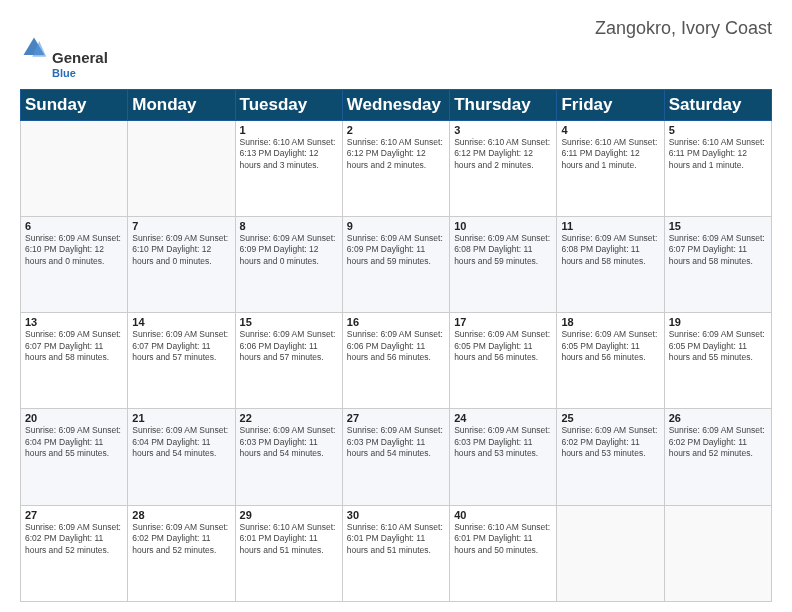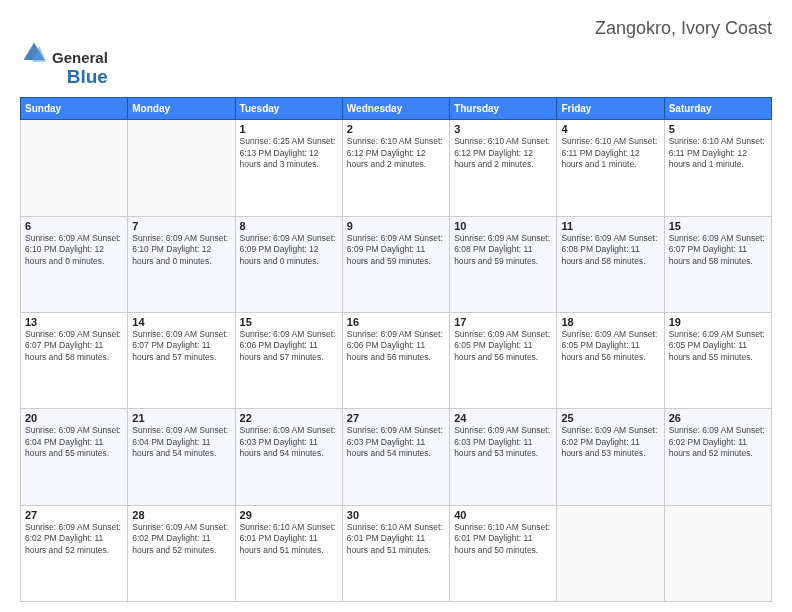--- a/index.html
+++ b/index.html
@@ -32,24 +32,23 @@
       flex-direction: column;
       line-height: 1.1;
     }
     .logo-general {
       font-size: 15px;
       font-weight: bold;
       color: #333;
       margin-top: 32px;
     }
     .logo-blue {
-      font-size: 19px;
+      font-size: 11px;
       font-weight: bold;
       color: #2a6db5;
-      text-align: right;
     }
     .logo-icon {
       width: 28px;
       height: 28px;
       margin-right: 4px;
     }
     .title-block {
       text-align: right;
     }
     .month-title {
@@ -61,23 +60,23 @@
     .location {
       font-size: 18px;
       color: #555;
     }
     .calendar {
       width: 100%;
       border-collapse: collapse;
       flex: 1;
     }
     .calendar th {
-      background-color: #3b82f6;
+      background-color: #0c4a6e;
       color: #fff;
-      font-size: 10px;
+      font-size: 17px;
       font-weight: bold;
       padding: 5px 4px;
       text-align: left;
       border: 1px solid #1a5a9a;
     }
     .calendar td {
       border: 1px solid #ccc;
       vertical-align: top;
       padding: 3px 4px;
       font-size: 9px;
@@ -138,21 +137,21 @@
         <th>Friday</th>
         <th>Saturday</th>
       </tr>
     </thead>
     <tbody id="calendar-body">
     <tr>
           <td class="empty-cell"></td>
           <td class="empty-cell"></td>
           <td>
             <span class="day-num">1</span>
-            <div class="cell-info">Sunrise: 6:25 AM
+            <div class="cell-info">Sunrise: 6:10 AM
 Sunset: 6:13 PM
 Daylight: 12 hours
 and 3 minutes.</div>
           </td>
           <td>
             <span class="day-num">2</span>
             <div class="cell-info">Sunrise: 6:10 AM
 Sunset: 6:12 PM
 Daylight: 12 hours
 and 2 minutes.</div>

